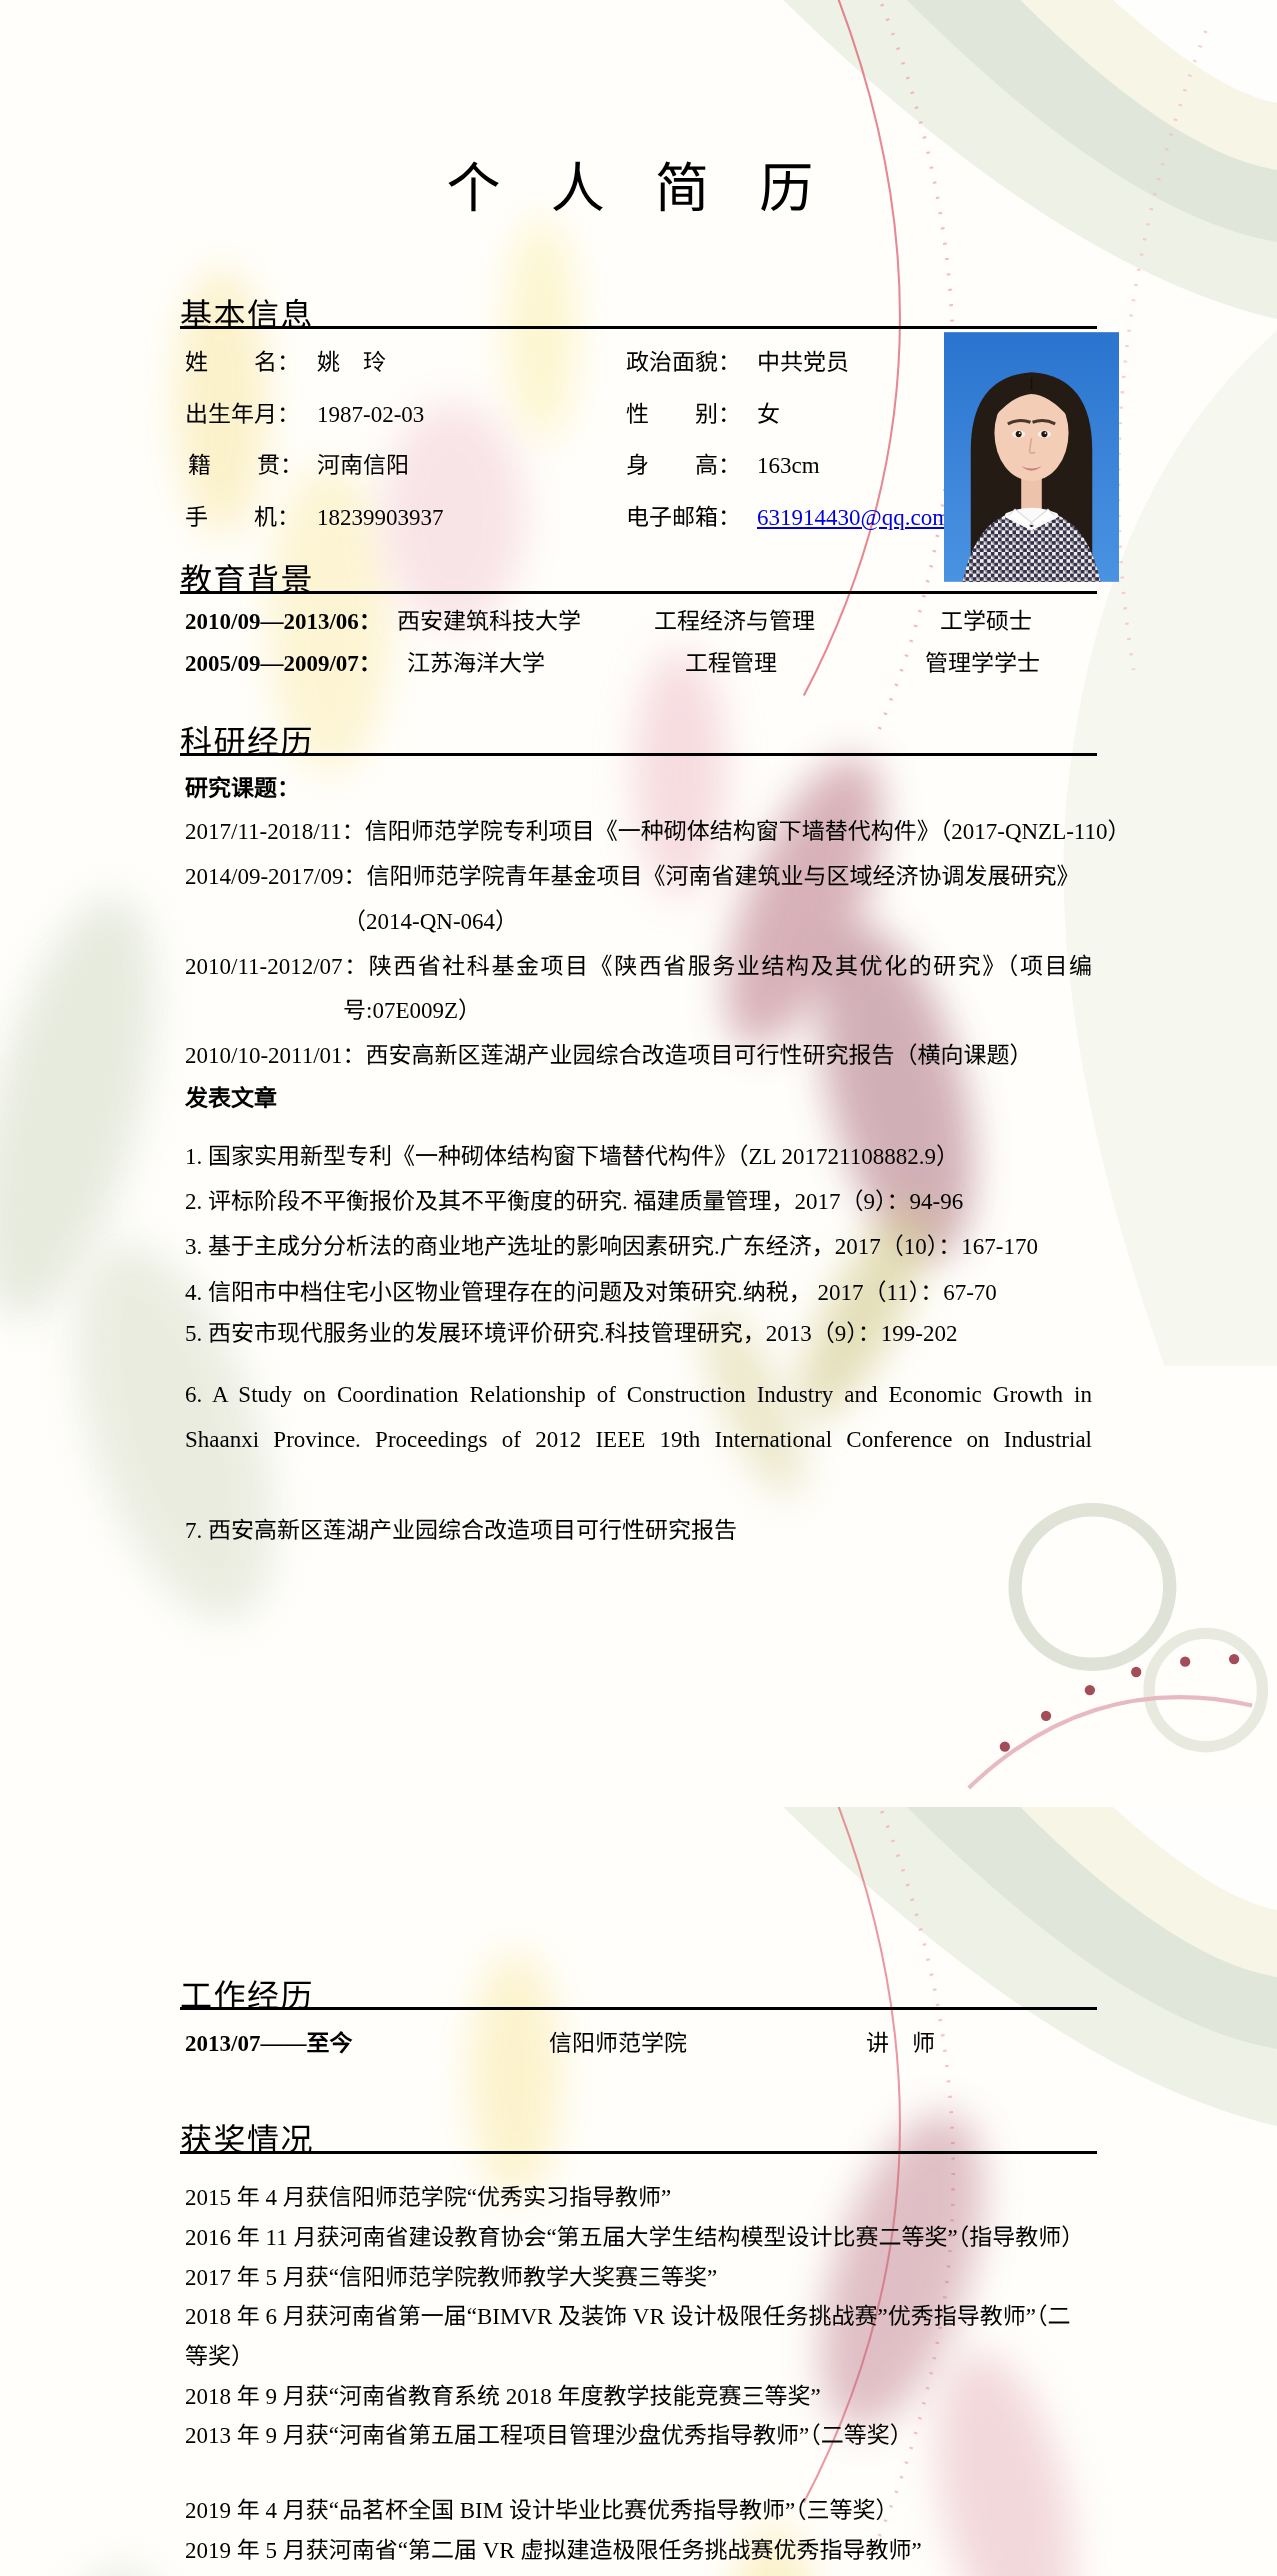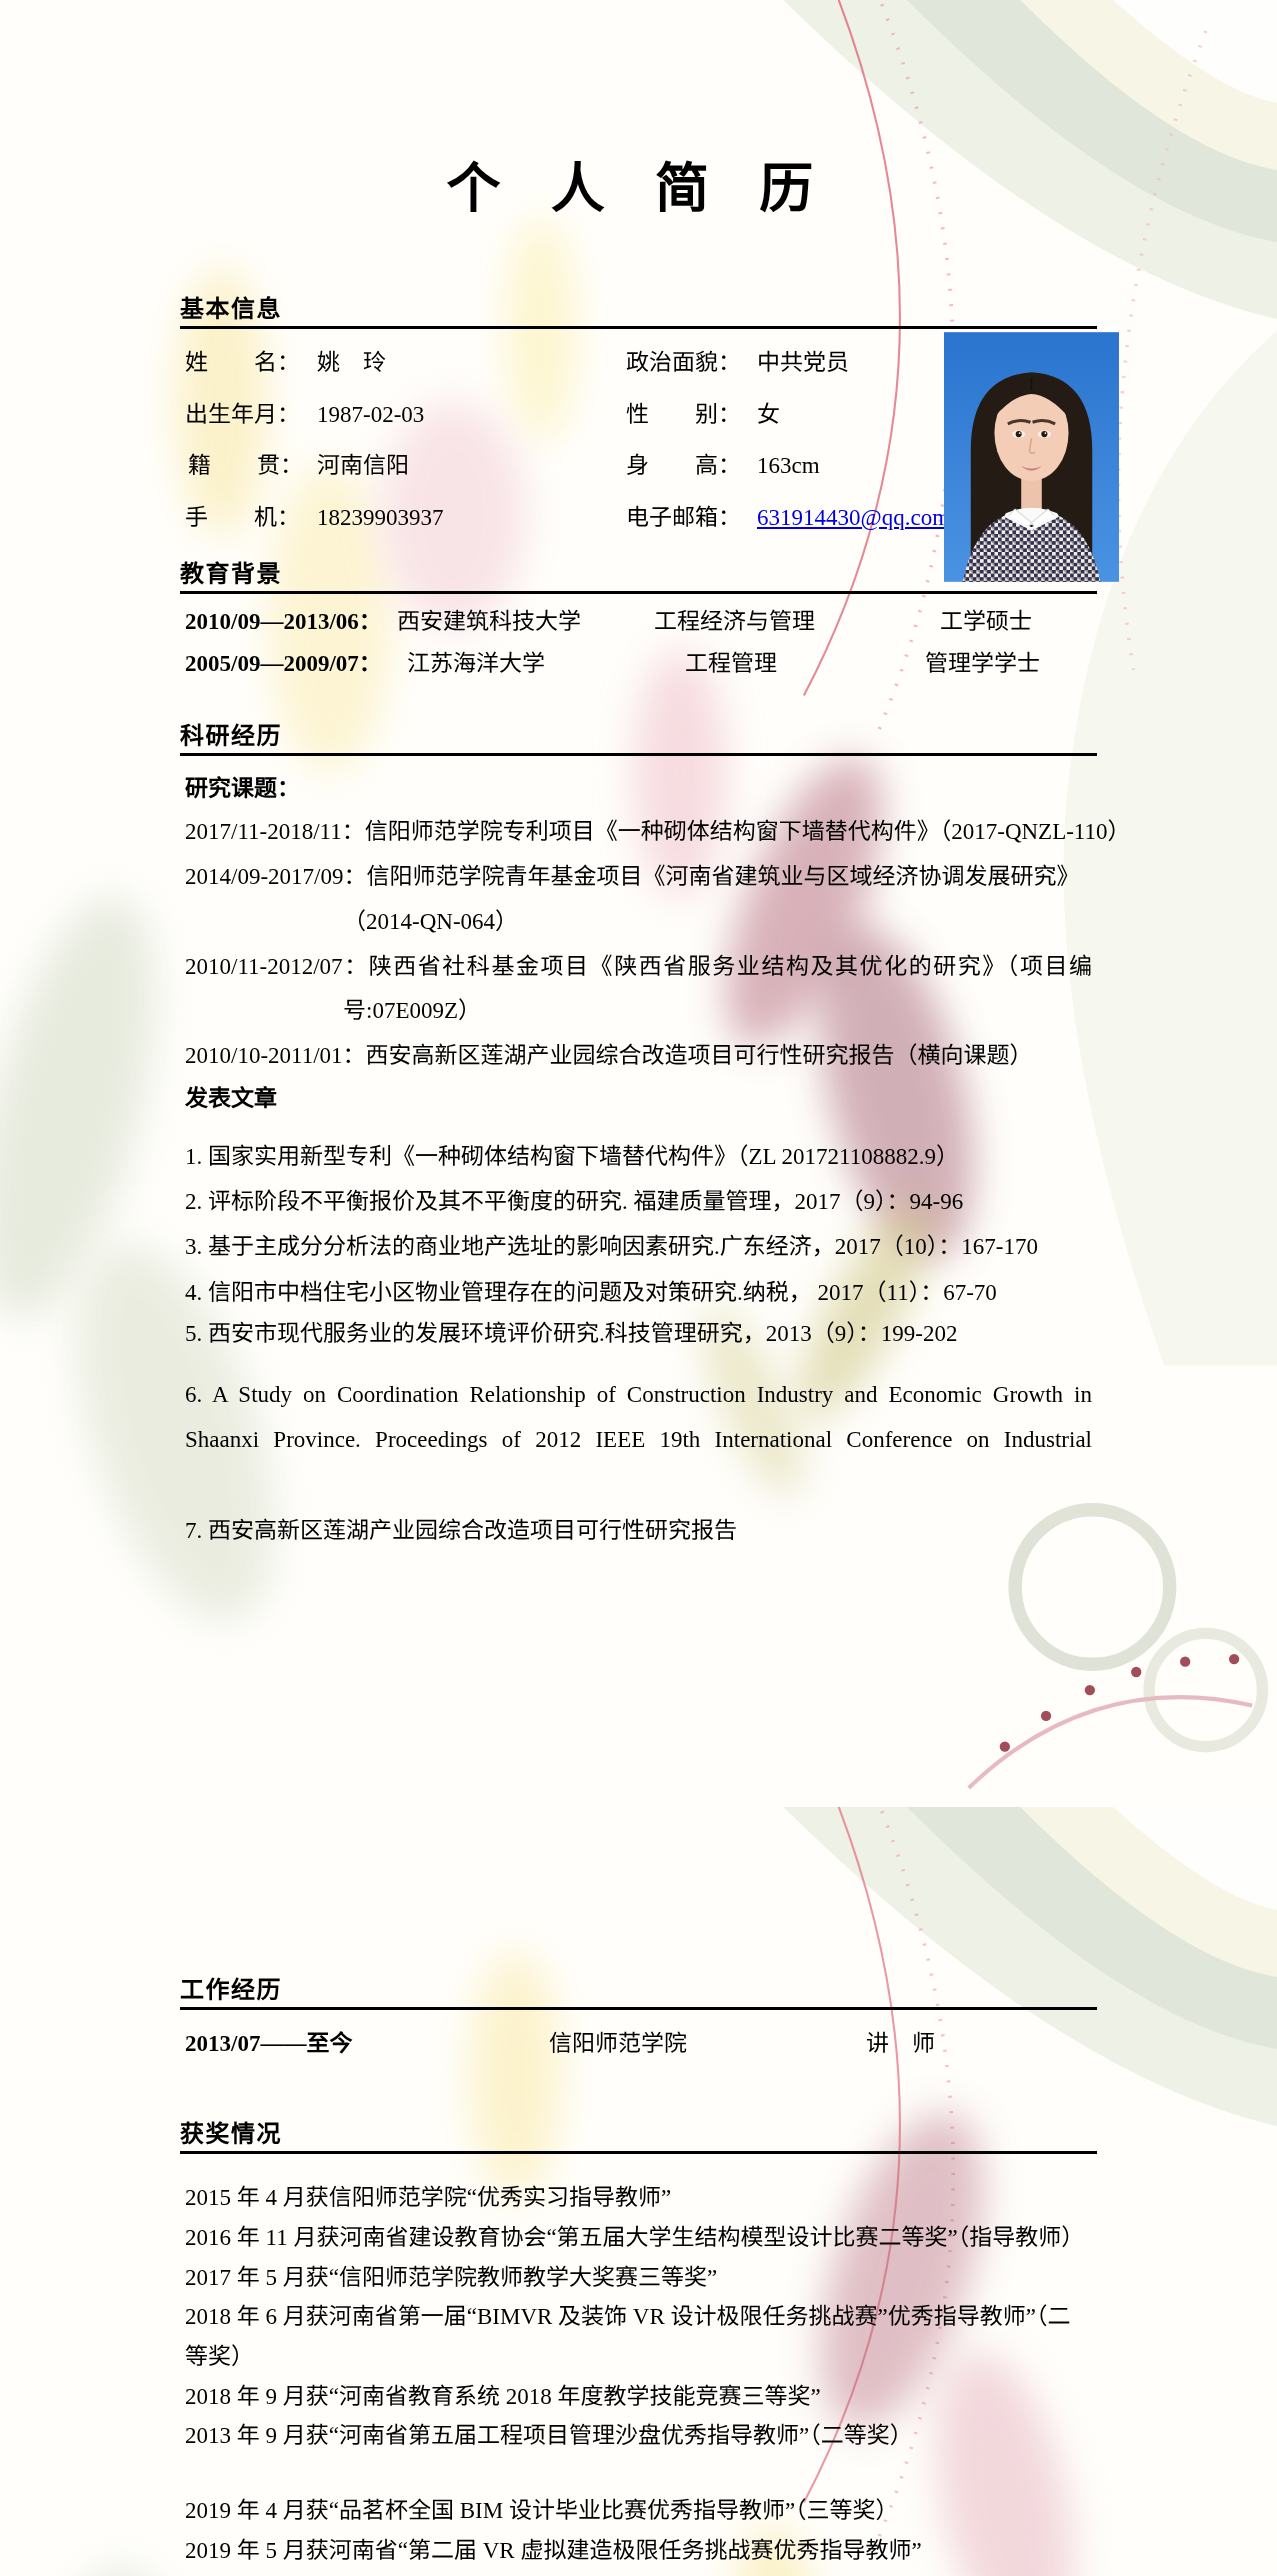--- a/index.html
+++ b/index.html
@@ -1,22 +1,22 @@
 <!DOCTYPE html>
 <html lang="zh-CN" style="font-size:8.2px"><head>
 <meta charset="utf-8">
 <style>
   html,body{margin:0;padding:0;background:#ffffff;}
   .canvas{position:relative;width:1278px;height:3614px;overflow:hidden;background:#fffefb;
           font-family:"Liberation Serif","DejaVu Serif",serif;color:#000;}
   .deco{position:absolute;left:0;width:1278px;height:1807px;z-index:0;pointer-events:none;}
   .abs{position:absolute;z-index:2;}
-  .title{left:0;width:1278px;text-align:center;top:144px;font-size:54px;font-weight:700;
+  .title{left:0;width:1278px;text-align:center;top:144px;font-size:54px;font-weight:400;
          letter-spacing:.34em;white-space:nowrap;}
-  .sec{font-family:"Liberation Sans","DejaVu Sans",sans-serif;font-weight:700;font-size:24px;
+  .sec{font-family:"Liberation Sans","DejaVu Sans",sans-serif;font-weight:400;font-size:32px;
        letter-spacing:1.5px;white-space:nowrap;left:180px;}
   .rule{left:180px;width:917px;height:3.1px;background:#000;}
   .t{font-size:23px;white-space:nowrap;line-height:1.25;}
   .b{font-weight:700;}
   .just{white-space:normal;text-align:justify;text-align-last:justify;width:907px;}
   .link{color:#0000dd;text-decoration:underline;cursor:pointer;}
   .photo{left:944px;top:332px;width:175px;height:250px;z-index:3;}
 </style>
 </head>
 <body>

